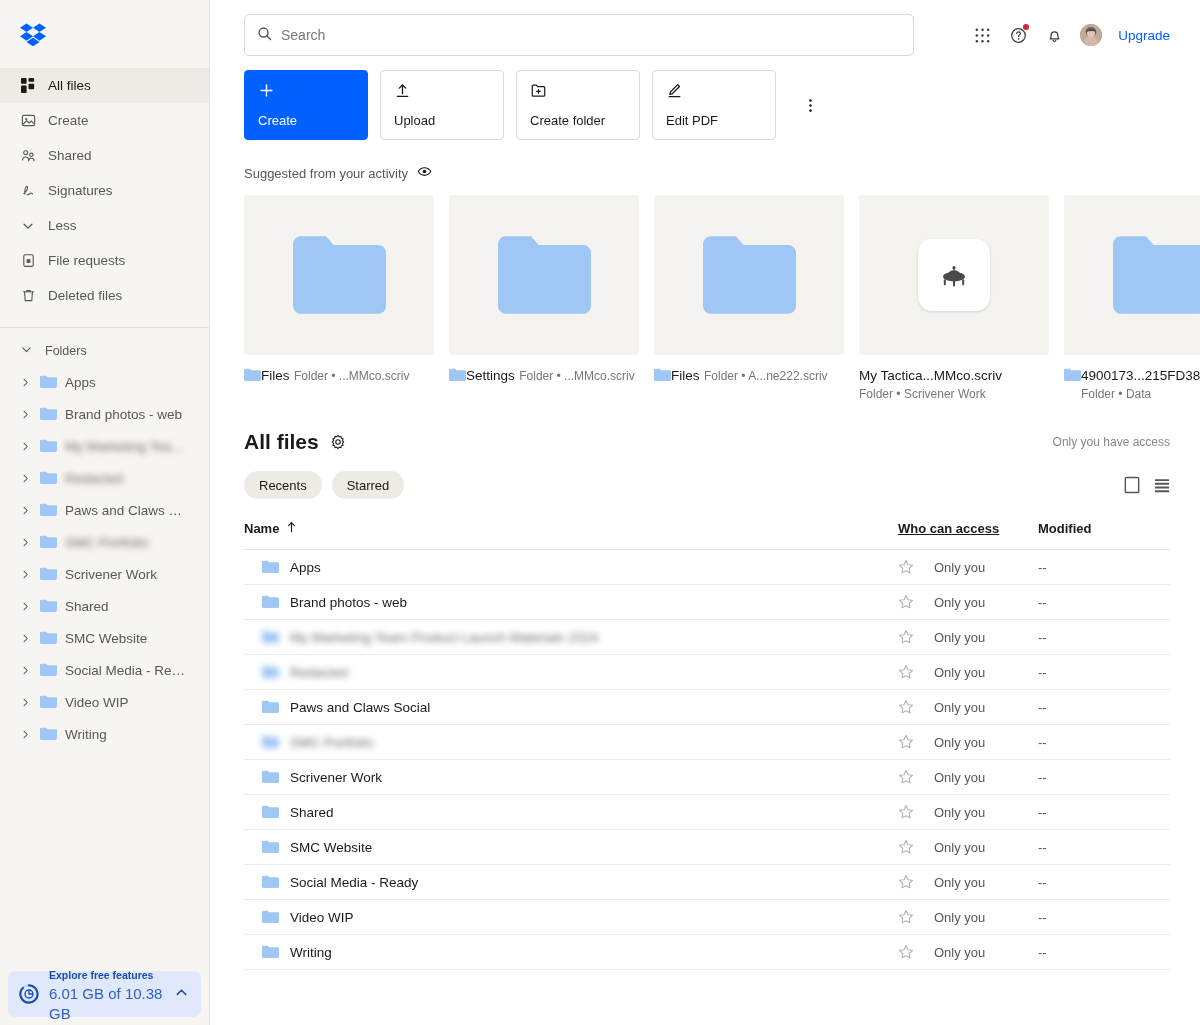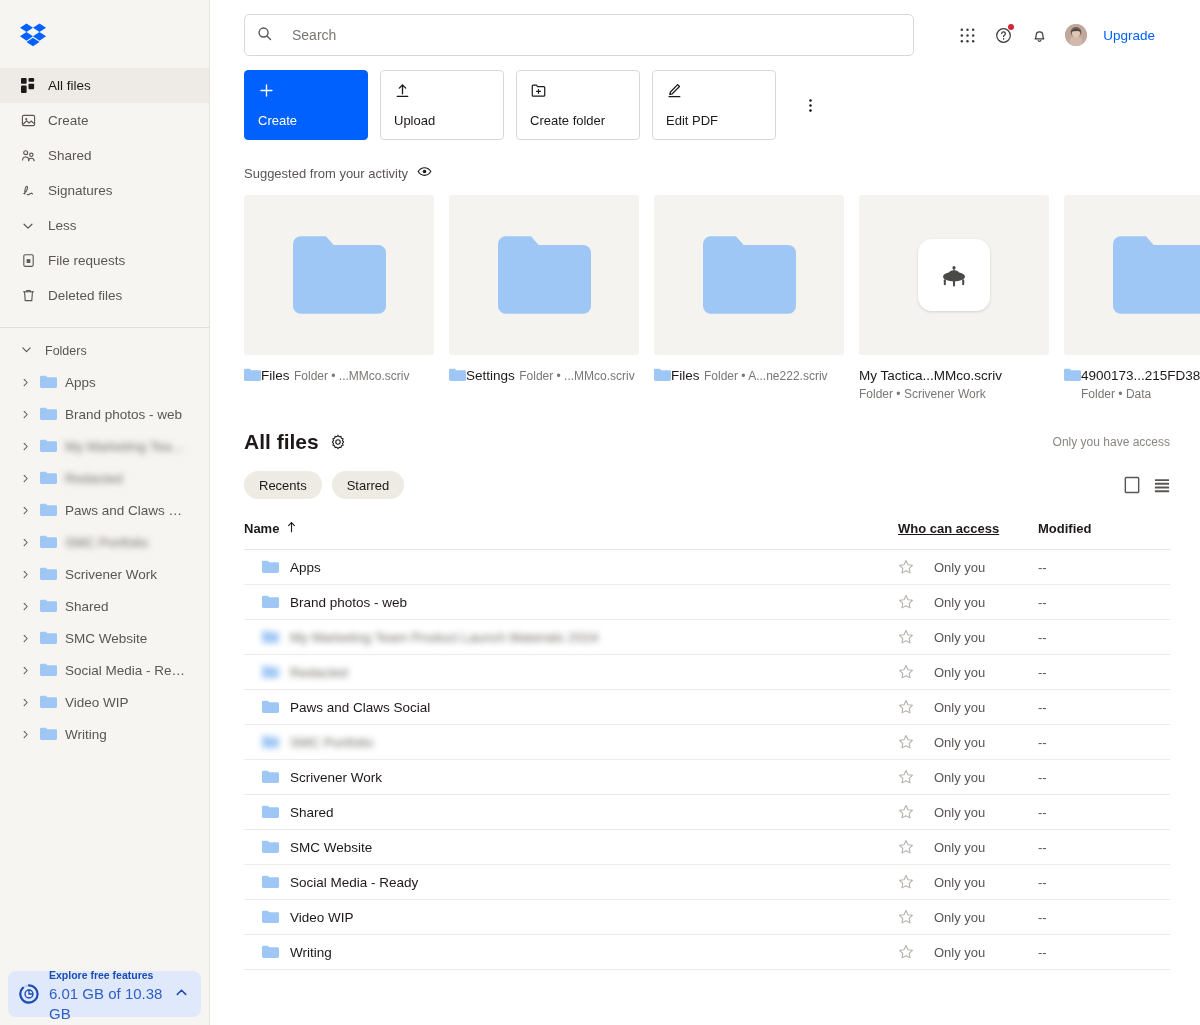--- a/index.html
+++ b/index.html
@@ -62,30 +62,30 @@
   .storage-sub { font-size: 15px; color: #2f5fc4; }
   .storage-chev { color:#1b4bb5; font-size: 15px; padding-right:2px; }
 
   
   .main { flex: 1; height: 1025px; position: relative; background:#fff; overflow:hidden; }
 
   .topbar { display:flex; align-items:center; padding: 12px 0 0 0; height: 58px; }
   .search-box {
     margin-left: 34px; width: 670px; height: 42px;
     border: 1px solid #dbd8d3; border-radius: 5px;
-    display:flex; align-items:center; gap: 20px; padding: 0 12px;
+    display:flex; align-items:center; gap: 9px; padding: 0 12px;
     background:#fff;
   }
   .search-box input {
     border:none; outline:none; font-size: 14px; color:#1e1919;
     font-family:"Liberation Sans", sans-serif; width: 100%; background:transparent;
   }
   .search-box input::placeholder { color:#7a7673; }
 
-  .top-right { margin-left:auto; display:flex; align-items:center; gap: 16px; padding-right: 45px; }
+  .top-right { margin-left:auto; display:flex; align-items:center; gap: 16px; padding-right: 30px; }
   .ticon { width:20px; height:20px; display:flex; align-items:center; justify-content:center; cursor:pointer; position:relative; }
   .dot-badge { position:absolute; top:-1px; right:-1px; width:6px; height:6px; border-radius:50%; background:#d1273a; }
   .avatar { width:22px; height:22px; border-radius:50%; overflow:hidden; cursor:pointer; background:#b9a89c; }
   .upgrade-link { font-size: 13.5px; color:#0061ff; cursor:pointer; }
 
   
   .actions { display:flex; align-items:center; gap: 12px; padding: 12px 0 0 34px; }
   .act {
     width: 124px; height: 70px; border:1px solid #dbd8d3; border-radius: 4px;
     background:#fff; cursor:pointer; position:relative; padding: 11px 13px;

